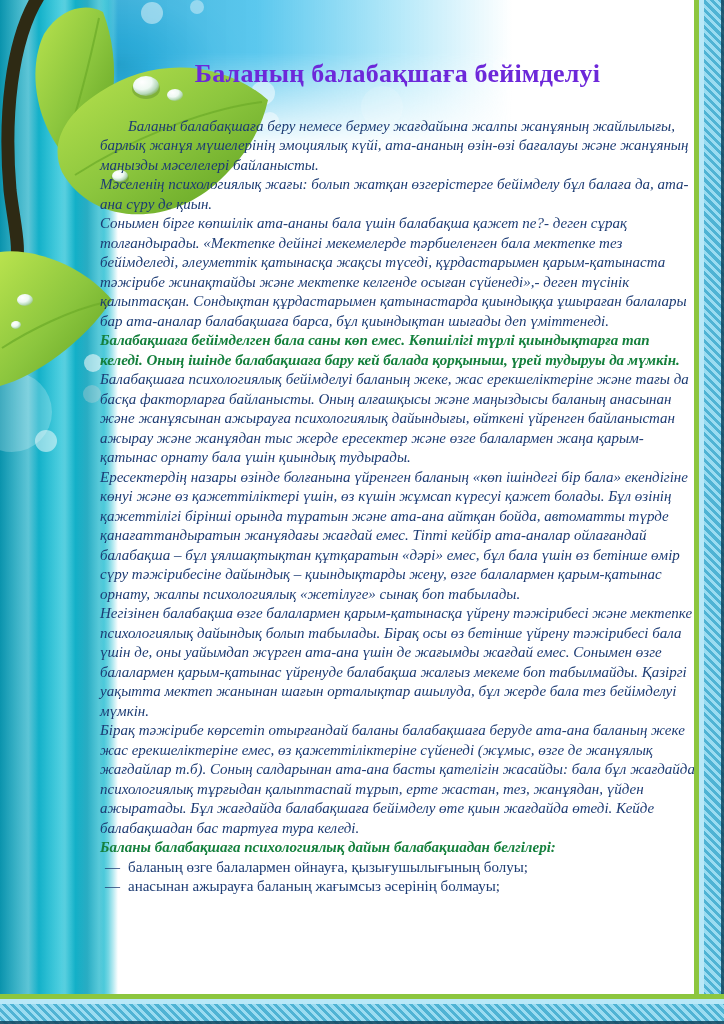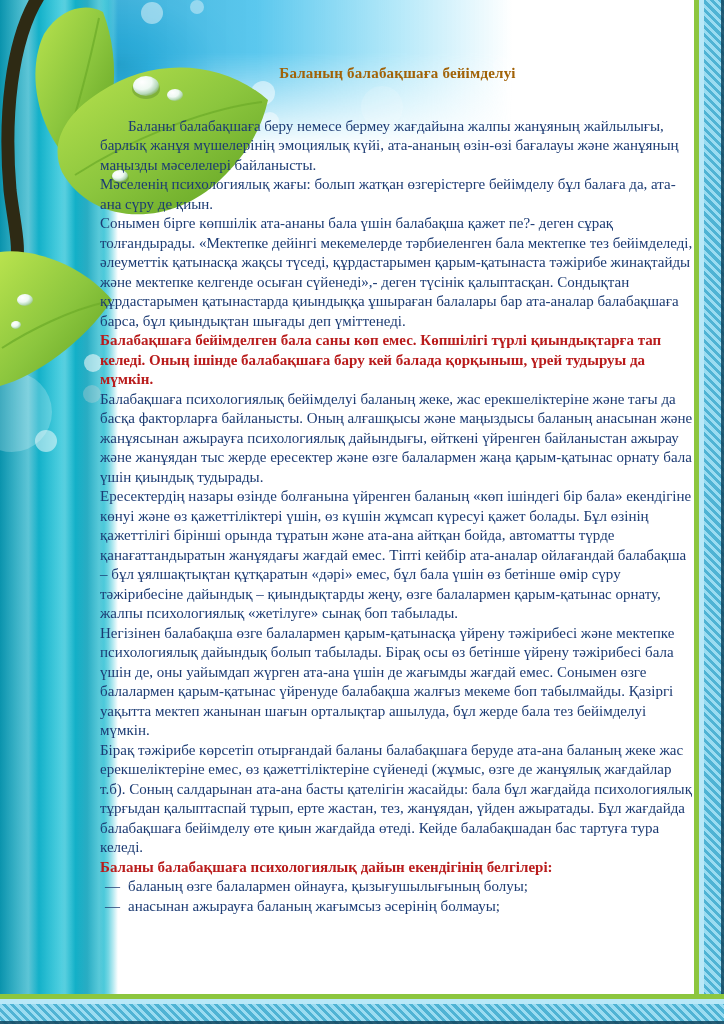--- a/index.html
+++ b/index.html
@@ -47,25 +47,25 @@
       linear-gradient(180deg, rgba(0,0,0,0) 0 27px, rgba(16,70,95,.85) 27px),
       repeating-linear-gradient(45deg, #9bdcf1 0 3px, #4fb3d4 3px 6px);
   }
   
   .content{
     position:absolute;left:100px;top:64px;width:595px;z-index:5;
     color:#1c3b73;font-size:15px;line-height:19.5px;
   }
   .title{
     margin:0 0 33px 0;text-align:center;
-    font-size:15px;font-weight:bold;color:#a16207;letter-spacing:.2px;
+    font-size:26px;font-weight:bold;color:#6d28d9;letter-spacing:.2px;
   }
-  .para{margin:0;}
+  .para{margin:0;font-style:italic;}
   .para.indent{text-indent:28px;}
-  .para.bold{font-weight:bold;color:#b91c1c;}
+  .para.bold{font-weight:bold;color:#15803d;}
   .signs-list{margin:0;}
   .list-item{display:flex;margin:0;}
   .dash{flex:0 0 28px;padding-left:5px;box-sizing:border-box;}
   .li-text{flex:1;}
 </style>
 </head>
 <body>
 
 <div class="page">
 
@@ -122,21 +122,21 @@
     <h1 class="title">Баланың балабақшаға бейімделуі</h1>
     <div>
       <p class="para indent">Баланы балабақшаға беру немесе бермеу жағдайына жалпы жанұяның жайлылығы, барлық жанұя мүшелерінің эмоциялық күйі, ата-ананың өзін-өзі бағалауы және жанұяның маңызды мәселелері байланысты.</p>
       <p class="para">Мәселенің психологиялық жағы: болып жатқан өзгерістерге бейімделу бұл балаға да, ата-ана сүру де қиын.</p>
       <p class="para">Сонымен бірге көпшілік ата-ананы бала үшін балабақша қажет пе?- деген сұрақ толғандырады. «Мектепке дейінгі мекемелерде тәрбиеленген бала мектепке тез бейімделеді, әлеуметтік қатынасқа жақсы түседі, құрдастарымен қарым-қатынаста тәжірибе жинақтайды және мектепке келгенде осыған сүйенеді»,- деген түсінік қалыптасқан. Сондықтан құрдастарымен қатынастарда қиындыққа ұшыраған балалары бар ата-аналар балабақшаға барса, бұл қиындықтан шығады деп үміттенеді.</p>
       <p class="para bold">Балабақшаға бейімделген бала саны көп емес. Көпшілігі түрлі қиындықтарға тап келеді. Оның ішінде балабақшаға бару кей балада қорқыныш, үрей тудыруы да мүмкін.</p>
       <p class="para">Балабақшаға психологиялық бейімделуі баланың жеке, жас ерекшеліктеріне және тағы да басқа факторларға байланысты. Оның алғашқысы және маңыздысы баланың анасынан және жанұясынан ажырауға психологиялық дайындығы, өйткені үйренген байланыстан ажырау және жанұядан тыс жерде ересектер және өзге балалармен жаңа қарым-қатынас орнату бала үшін қиындық тудырады.</p>
       <p class="para">Ересектердің назары өзінде болғанына үйренген баланың «көп ішіндегі бір бала» екендігіне көнуі және өз қажеттіліктері үшін, өз күшін жұмсап күресуі қажет болады. Бұл өзінің қажеттілігі бірінші орында тұратын және ата-ана айтқан бойда, автоматты түрде қанағаттандыратын жанұядағы жағдай емес. Тіпті кейбір ата-аналар ойлағандай балабақша – бұл ұялшақтықтан құтқаратын «дәрі» емес, бұл бала үшін өз бетінше өмір сүру тәжірибесіне дайындық – қиындықтарды жеңу, өзге балалармен қарым-қатынас орнату, жалпы психологиялық «жетілуге» сынақ боп табылады.</p>
       <p class="para">Негізінен балабақша өзге балалармен қарым-қатынасқа үйрену тәжірибесі және мектепке психологиялық дайындық болып табылады. Бірақ осы өз бетінше үйрену тәжірибесі бала үшін де, оны уайымдап жүрген ата-ана үшін де жағымды жағдай емес. Сонымен өзге балалармен қарым-қатынас үйренуде балабақша жалғыз мекеме боп табылмайды. Қазіргі уақытта мектеп жанынан шағын орталықтар ашылуда, бұл жерде бала тез бейімделуі мүмкін.</p>
       <p class="para">Бірақ тәжірибе көрсетіп отырғандай баланы балабақшаға беруде ата-ана баланың жеке жас ерекшеліктеріне емес, өз қажеттіліктеріне сүйенеді (жұмыс, өзге де жанұялық жағдайлар т.б). Соның салдарынан ата-ана басты қателігін жасайды: бала бұл жағдайда психологиялық тұрғыдан қалыптаспай тұрып, ерте жастан, тез, жанұядан, үйден ажыратады. Бұл жағдайда балабақшаға бейімделу өте қиын жағдайда өтеді. Кейде балабақшадан бас тартуға тура келеді.</p>
-      <p class="para bold">Баланы балабақшаға психологиялық дайын екендігінің белгілері:</p>
+      <p class="para bold">Баланы балабақшаға психологиялық дайын балабақшадан белгілері:</p>
       <div class="signs-list">
         <div class="list-item">
           <span class="dash">—</span>
           <span class="li-text">баланың өзге балалармен ойнауға, қызығушылығының болуы;</span>
         </div>
         <div class="list-item">
           <span class="dash">—</span>
           <span class="li-text">анасынан ажырауға баланың жағымсыз әсерінің болмауы;</span>
         </div>
 

